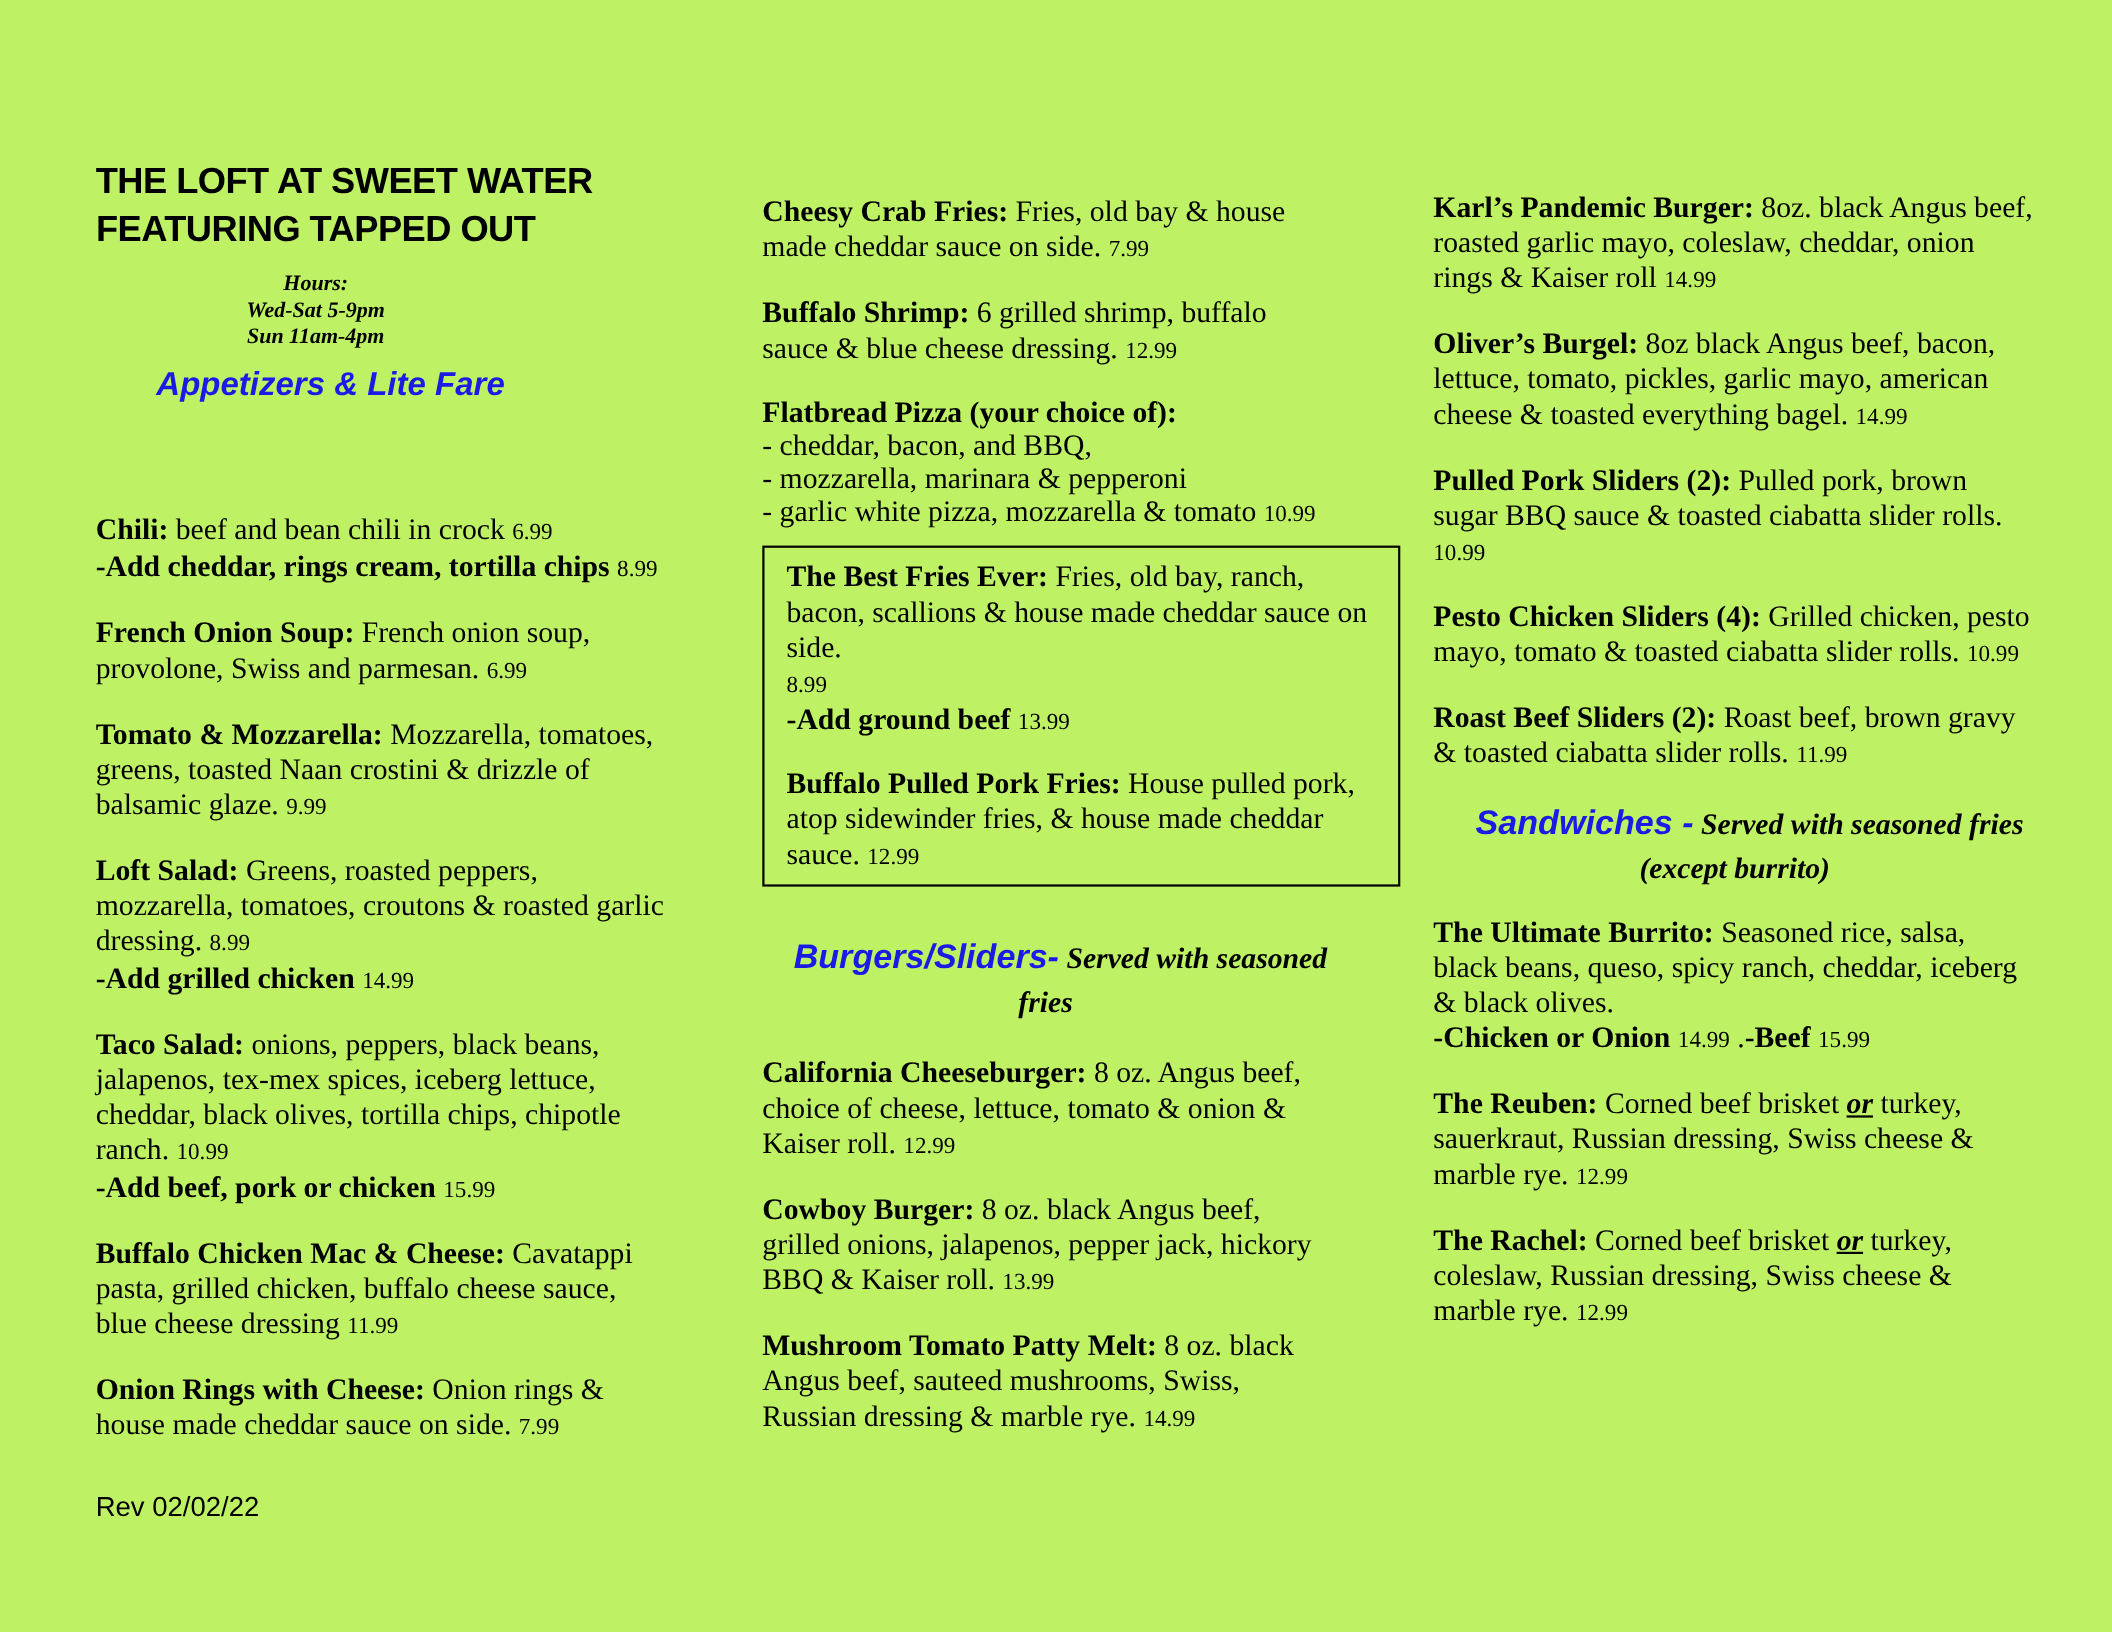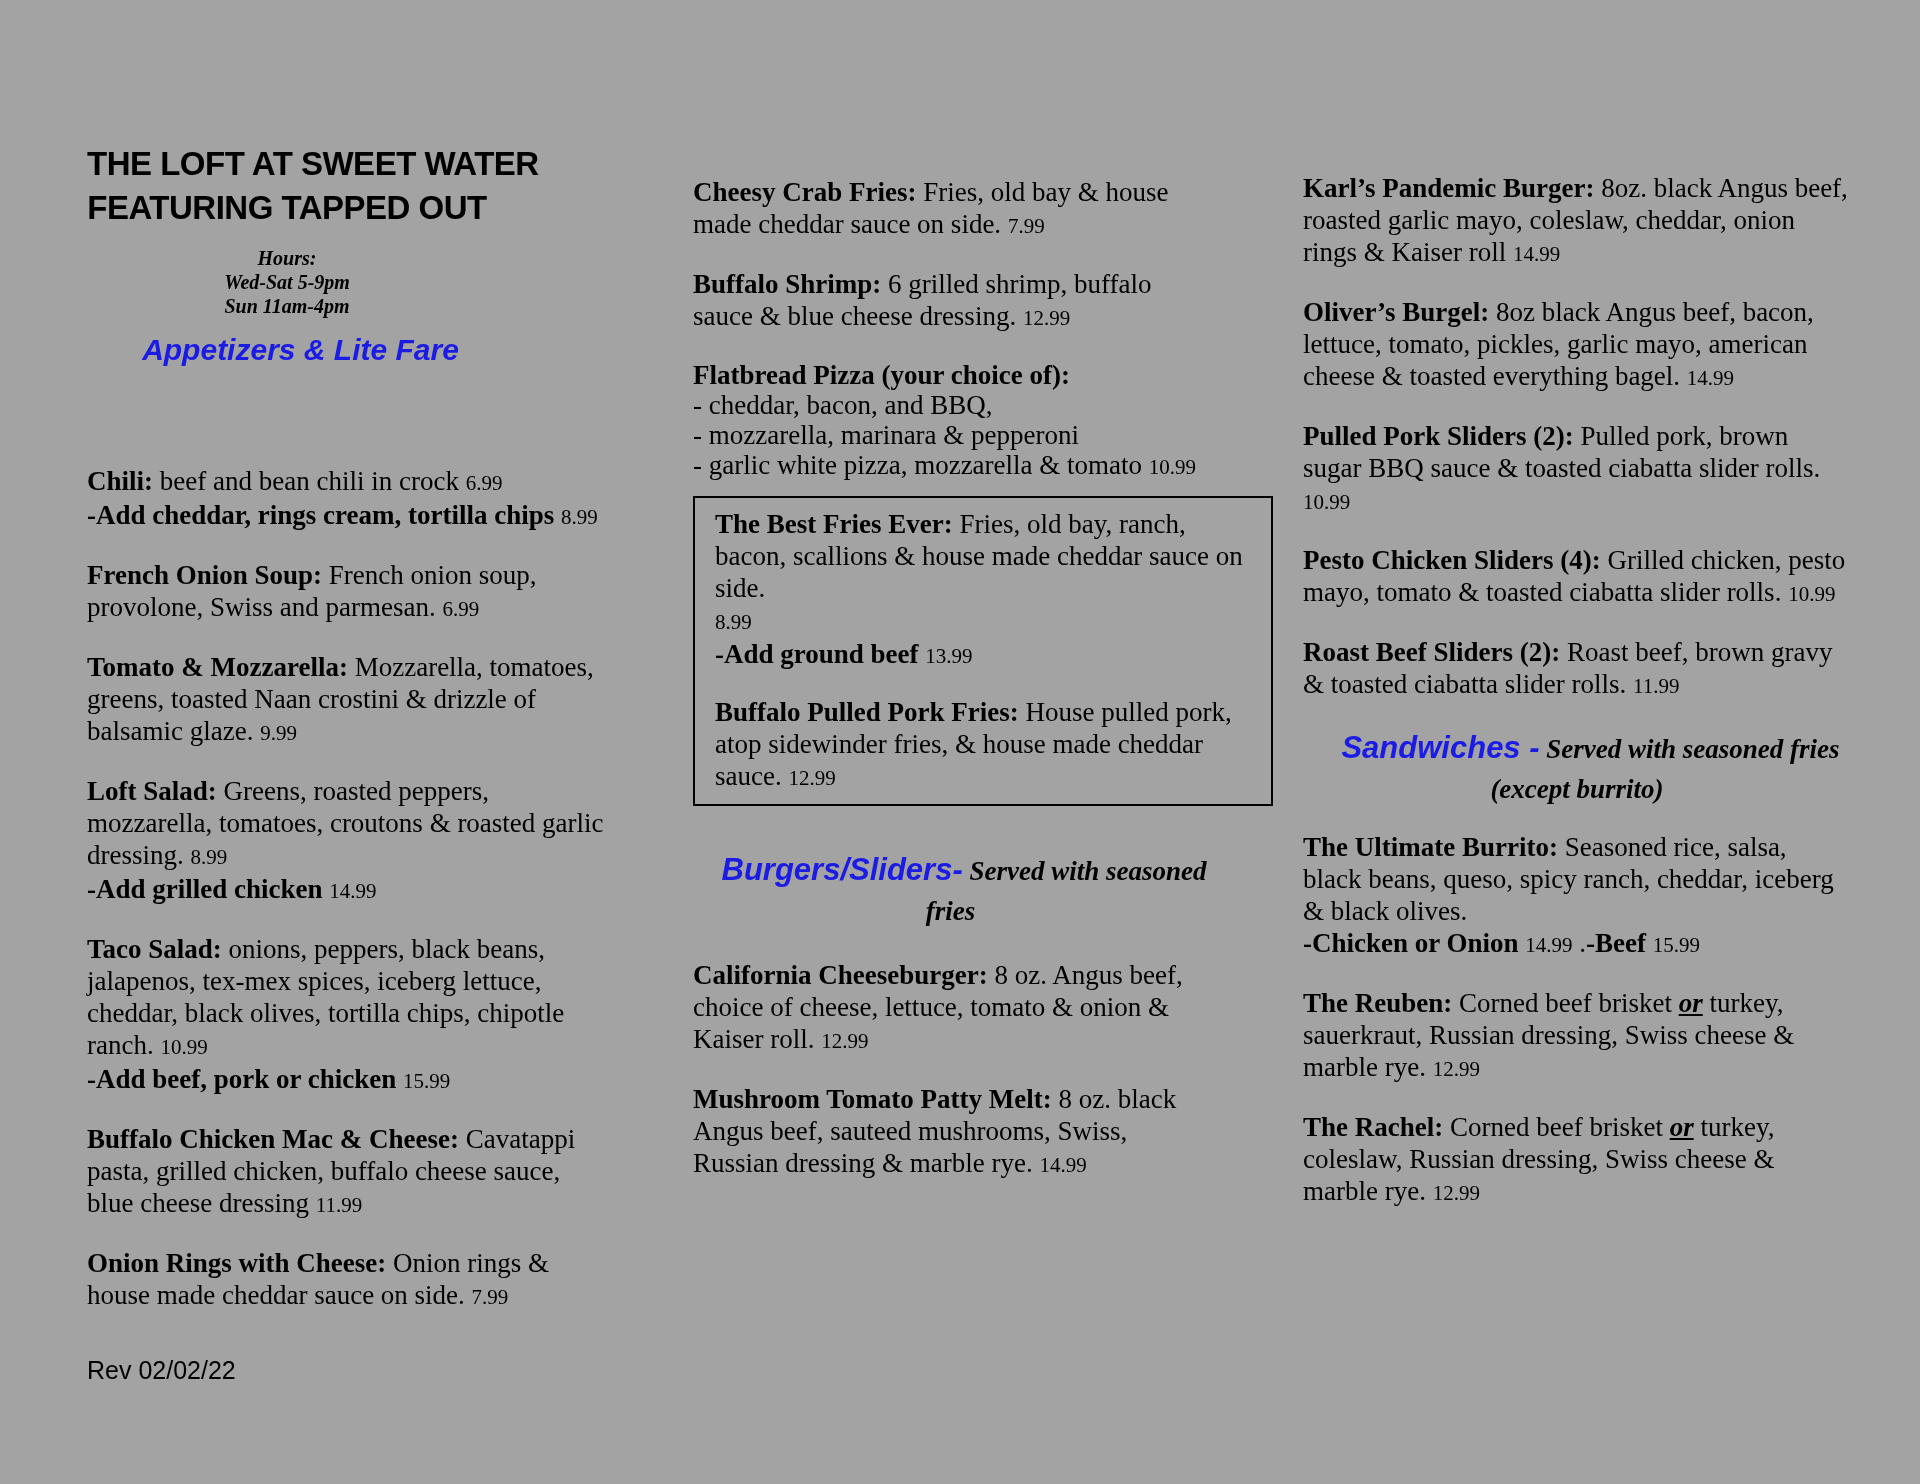--- a/index.html
+++ b/index.html
@@ -1,19 +1,19 @@
 <!DOCTYPE html>
 <html style="--blue: #1b1be6;"><head>
 <meta charset="utf-8">
 <style>
   :root { --blue:#1b1be6; }
   * { margin:0; padding:0; box-sizing:border-box; }
   html,body { background:#ffffff; }
   .page {
-    position:relative; width:1920px; height:1484px; background:#a3a3a3;
+    position:relative; width:1920px; height:1484px; background:#bef264;
     font-family:"Liberation Serif", serif; color:#000; overflow:hidden;
   }
   .col { position:absolute; }
   .col1 { left:87px;  top:142px; width:518px; }
   .col2 { left:693px; top:176px; width:515px; }
   .col3 { left:1303px;top:172px; width:548px; }
 
   .head { width:400px; }
   .title {
     font-family:"Liberation Sans", sans-serif; font-weight:bold;
@@ -163,20 +163,25 @@
       <span class="sec-h">Burgers/Sliders-</span>
       <span class="note">Served with seasoned fries</span>
     </p>
 
     <p class="item">
       <b>California Cheeseburger:</b>
       <span>8 oz. Angus beef, choice of cheese, lettuce, tomato &amp; onion &amp; Kaiser roll.</span>
       <span class="pr">12.99</span>
     </p>
 
+    <p class="item">
+      <b>Cowboy Burger:</b>
+      <span>8 oz. black Angus beef, grilled onions, jalapenos, pepper jack, hickory BBQ &amp; Kaiser roll.</span>
+      <span class="pr">13.99</span>
+    </p>
 
     <p class="item">
       <b>Mushroom Tomato Patty Melt:</b>
       <span>8 oz. black Angus beef, sauteed mushrooms, Swiss, Russian dressing &amp; marble rye.</span>
       <span class="pr">14.99</span>
     </p>
   </div>
 
   <div class="col col3">
 

